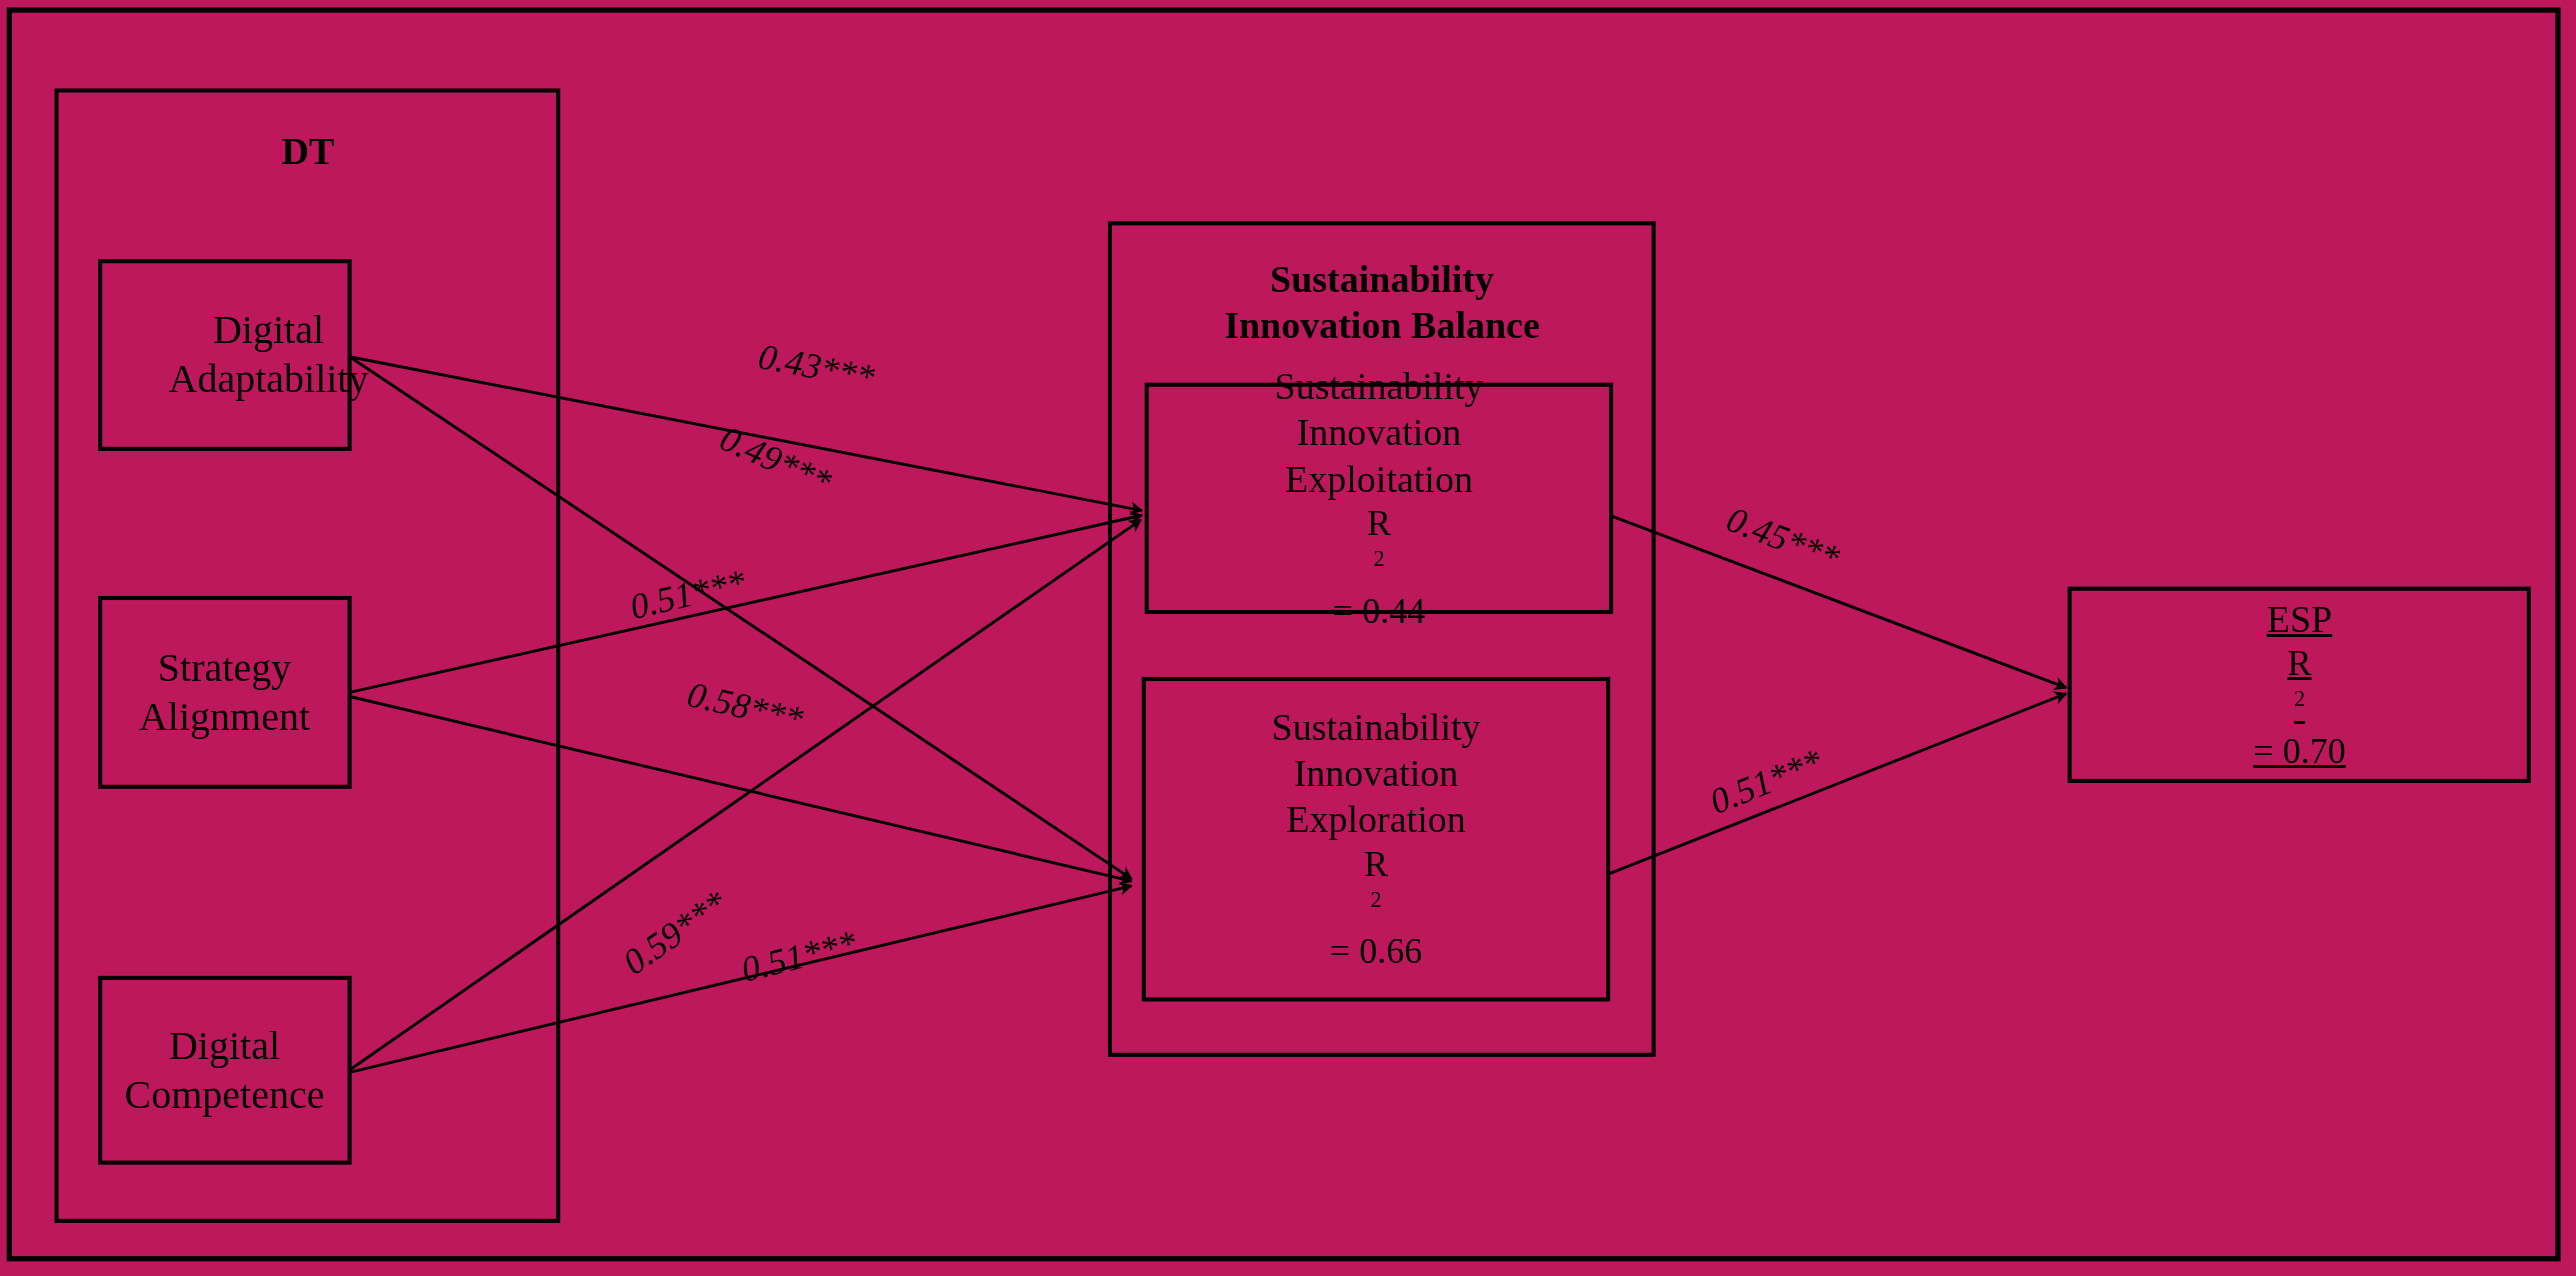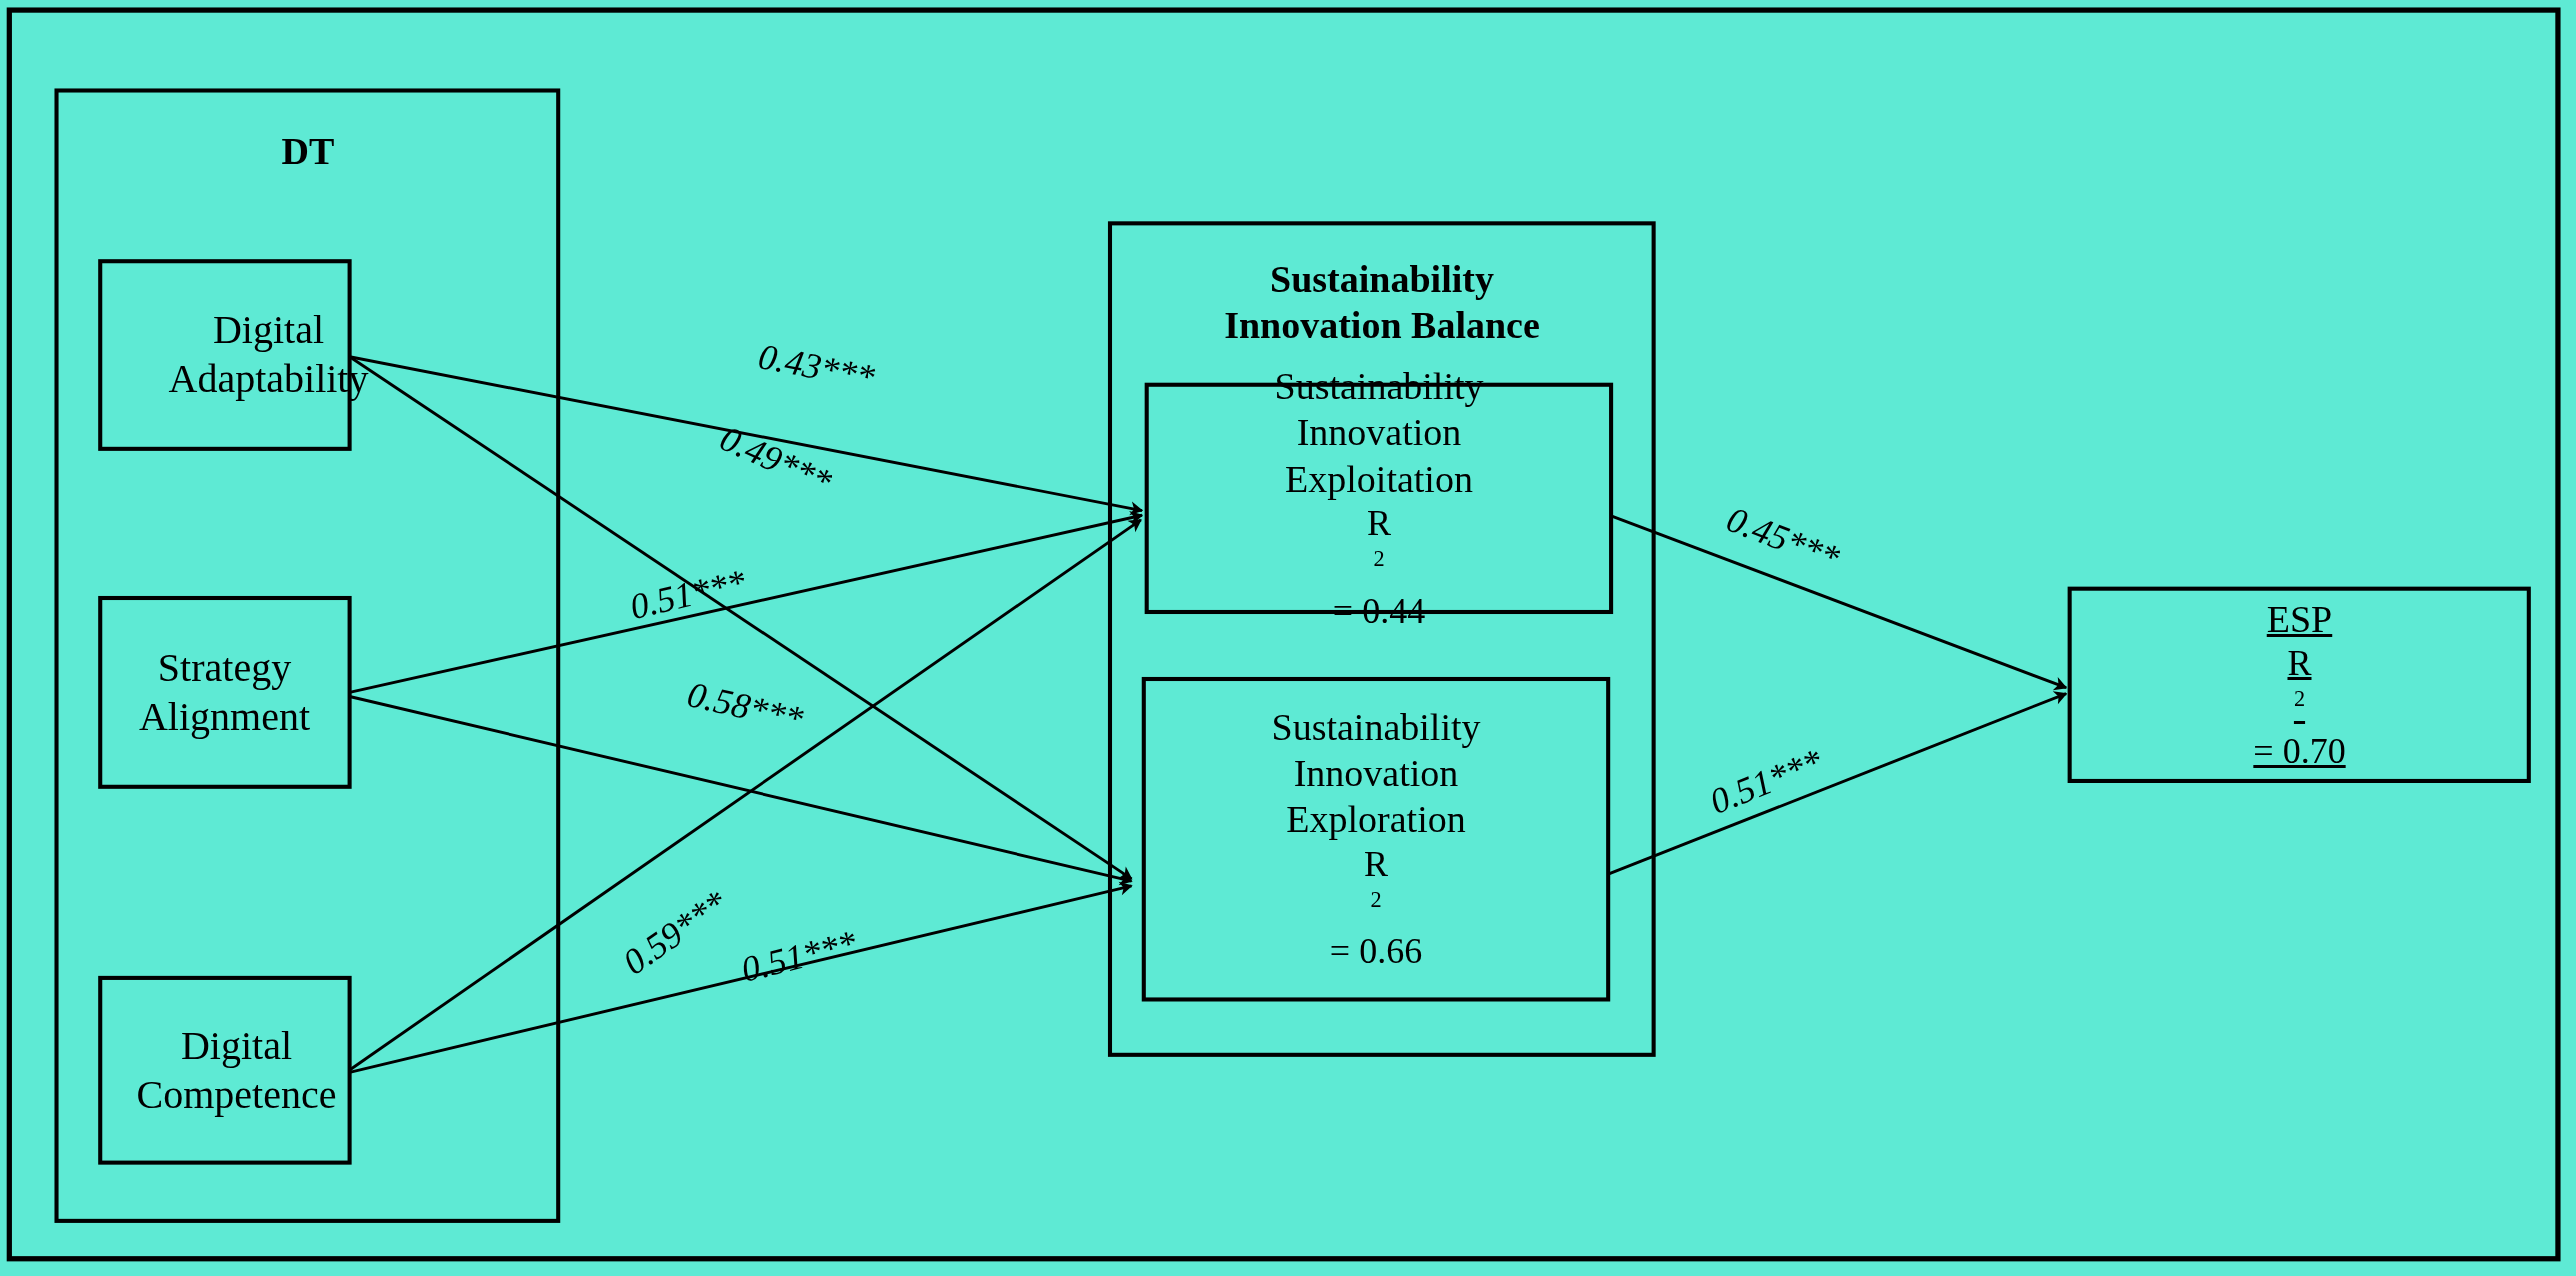--- a/index.html
+++ b/index.html
@@ -4,21 +4,21 @@
 <style>
   html, body {
     margin: 0;
     padding: 0;
     background: #ffffff;
   }
   #canvas {
     position: relative;
     width: 2576px;
     height: 1277px;
-    background: #5eead4;
+    background: #be185d;
     overflow: hidden;
     font-family: "Liberation Serif", "DejaVu Serif", serif;
   }
   #figure-svg {
     position: absolute;
     left: 0;
     top: 0;
     width: 2576px;
     height: 1277px;
   }
@@ -92,21 +92,21 @@
     <line x1="2760" y1="1500" x2="3546" y2="1190" stroke="#000000" stroke-width="5" marker-end="url(#arrowFilled)"></line>
   </svg>
 
   <div class="box-label lbl-dt" style="left:57px; top:125px; width:502px; height:52px;">DT</div>
 
   <div class="box-label lbl-item" style="left:100px; top:261px; width:249px; height:188px;padding-left:44px;">Digital
 Adaptability</div>
 
   <div class="box-label lbl-item" style="left:94px; top:598px; width:261px; height:189px;">Strategy Alignment</div>
 
-  <div class="box-label lbl-item" style="left:106px; top:978px; width:261px; height:185px;">Digital Competence</div>
+  <div class="box-label lbl-item" style="left:94px; top:978px; width:261px; height:185px;">Digital Competence</div>
 
   <div class="box-label lbl-sib-title" style="left:1110px; top:248px; width:544px; height:108px;">Sustainability
 Innovation Balance</div>
 
   <div class="box-label lbl-inner" style="left:1147px; top:385px; width:464px; height:227px;">
     <span>Sustainability
 Innovation
 Exploitation</span>
     <span class="r2"><span>R</span><sup>2</sup> <span>= 0.44</span></span>
   </div>

